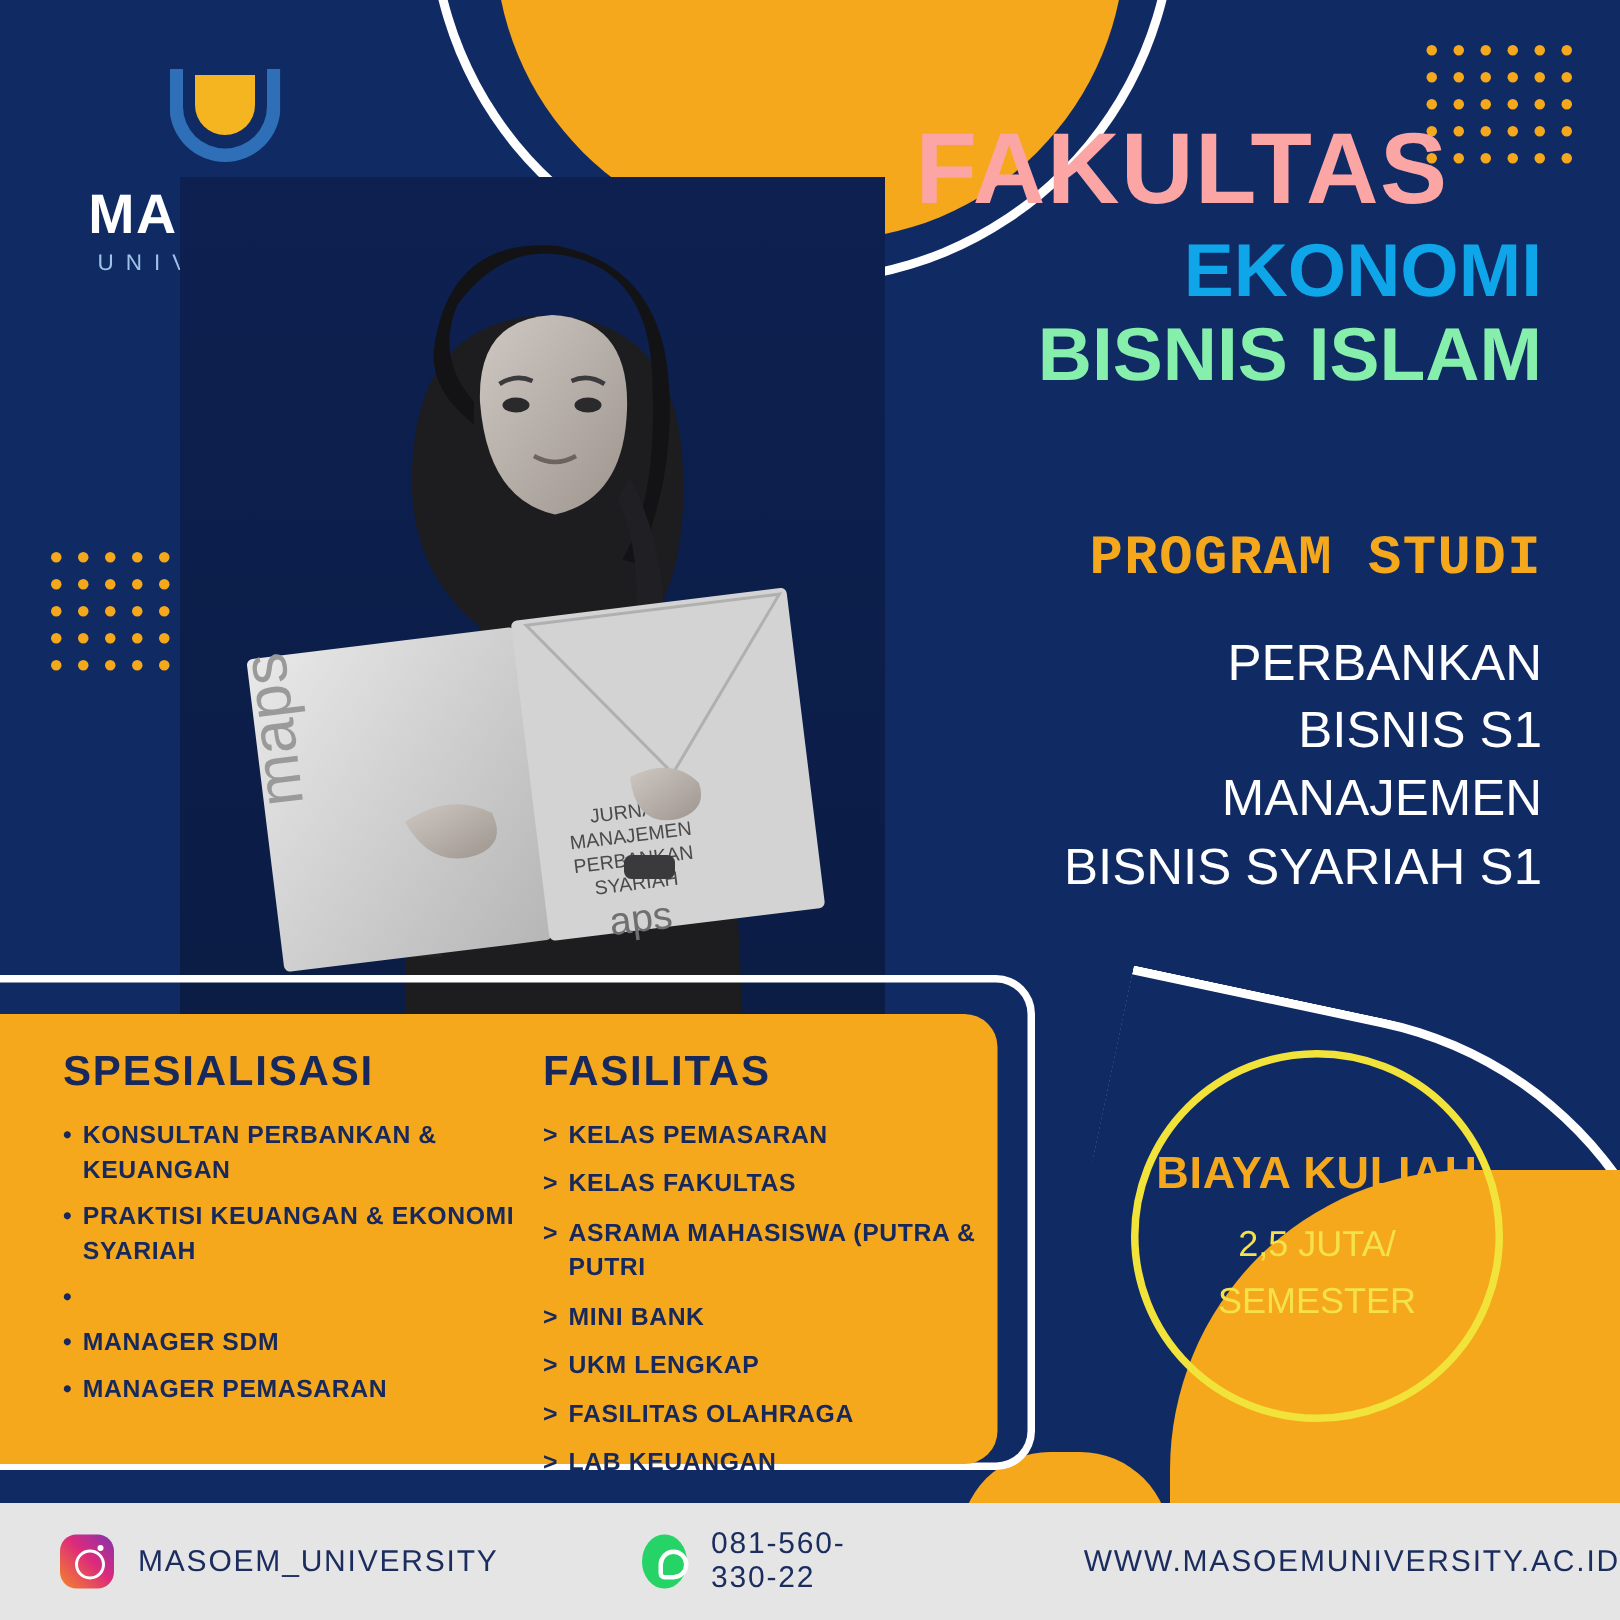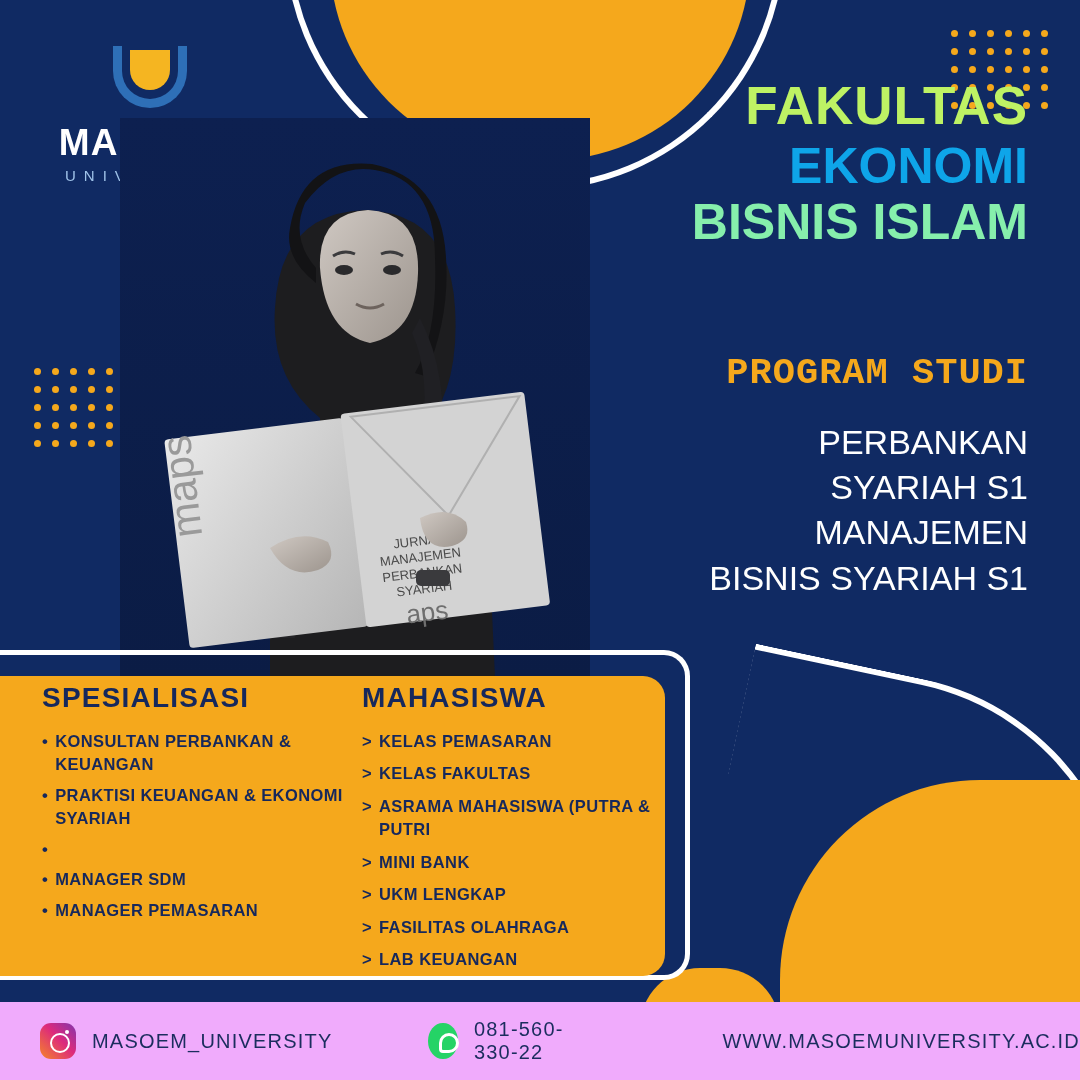--- a/index.html
+++ b/index.html
@@ -83,22 +83,23 @@
   .photo {
     position:absolute; left:120px; top:118px;
     width:470px; height:560px;
     overflow:hidden;
   }
   .photo svg { display:block; }
 
   
   .head-block { position:absolute; top:78px; right:52px; width:480px; text-align:right; }
   .h-fakultas {
-    color:#bef264; font-size:53px; font-weight:bold; letter-spacing:1px;
+    color:#fca5a5; font-size:67px; font-weight:bold; letter-spacing:1px;
     line-height:1.05;
+    text-align:center;
   }
   .h-ekonomi {
     color:#0ea5e9; font-size:50px; font-weight:bold; line-height:1.12;
     margin-top:4px;
   }
   .h-bisnis {
     color:#86efac; font-size:50px; font-weight:bold; line-height:1.12;
   }
 
   .prodi-block { position:absolute; top:352px; right:52px; width:480px; text-align:right; }
@@ -116,21 +117,21 @@
     width:690px; height:330px;
     border:5px solid #ffffff;
     border-left:none;
     border-radius:0 26px 26px 0;
   }
   .panel-yellow {
     position:absolute; left:0; top:676px;
     width:665px; height:300px;
     background:#f5a81c;
     border-radius:0 22px 22px 0;
-    padding:6px 0 0 42px;
+    padding:22px 0 0 42px;
     display:flex;
   }
   .col-spes { width:320px; }
   .col-fas  { width:300px; }
   .panel-h {
     color:#16285c; font-size:28px; font-weight:bold; letter-spacing:1.2px;
     margin-bottom:16px;
   }
   .panel-li {
     color:#16285c; font-size:16.5px; font-weight:bold; letter-spacing:.4px;
@@ -149,21 +150,21 @@
     align-items:center; justify-content:center;
     text-align:center;
   }
   .biaya-title { color:#f5a81c; font-size:30px; font-weight:bold; letter-spacing:.5px; }
   .biaya-1 { color:#f5e24a; font-size:24px; margin-top:16px; }
   .biaya-2 { color:#f5e24a; font-size:24px; margin-top:10px; }
 
   
   .footer {
     position:absolute; left:0; bottom:0; width:1080px; height:78px;
-    background:#f0abfc;
+    background:#e5e5e5;
     display:flex; align-items:center;
   }
   .f-item { display:flex; align-items:center; gap:16px; color:#1c2f63; }
   .f-ig { margin-left:40px; }
   .f-wa { margin-left:96px; }
   .f-web { margin-left:118px;align-items:flex-end; }
   .f-text { font-size:20px; letter-spacing:1.2px; color:#1b2d5e; }
   .ig-icon {
     width:36px; height:36px; border-radius:11px;
     background:linear-gradient(45deg,#f58529,#dd2a7b 55%,#8134af);
@@ -328,21 +329,21 @@
   <div class="head-block">
     <div class="h-fakultas">FAKULTAS</div>
     <div class="h-ekonomi">EKONOMI</div>
     <div class="h-bisnis">BISNIS ISLAM</div>
   </div>
 
   <div class="prodi-block">
     <div class="prodi-title">PROGRAM STUDI</div>
     <ul class="prodi-list">
       <li>PERBANKAN</li>
-      <li>SYARIAH S1</li>
+      <li>BISNIS S1</li>
       <li>MANAJEMEN</li>
       <li>BISNIS SYARIAH S1</li>
     </ul>
   </div>
 
   <div class="panel-outline"></div>
   <div class="panel-yellow">
 
     <div class="col-spes">
       <div class="panel-h">SPESIALISASI</div>
@@ -361,21 +362,21 @@
         <span class="mk">•</span>
         <span>MANAGER SDM</span>
       </div>
       <div class="panel-li">
         <span class="mk">•</span>
         <span>MANAGER PEMASARAN</span>
       </div>
     </div>
 
     <div class="col-fas">
-      <div class="panel-h">MAHASISWA</div>
+      <div class="panel-h">FASILITAS</div>
       <div class="panel-li">
         <span class="mk">&gt;</span>
         <span>KELAS PEMASARAN</span>
       </div>
       <div class="panel-li">
         <span class="mk">&gt;</span>
         <span>KELAS FAKULTAS</span>
       </div>
       <div class="panel-li">
         <span class="mk">&gt;</span>
@@ -393,20 +394,25 @@
         <span class="mk">&gt;</span>
         <span>FASILITAS OLAHRAGA</span>
       </div>
       <div class="panel-li">
         <span class="mk">&gt;</span>
         <span>LAB KEUANGAN</span>
       </div>
     </div>
   </div>
 
+  <div class="biaya">
+    <div class="biaya-title">BIAYA KULIAH</div>
+    <div class="biaya-1">2,5 JUTA/</div>
+    <div class="biaya-2">SEMESTER</div>
+  </div>
 
   <div class="footer">
     <div class="f-item f-ig">
       <span class="ig-icon"></span>
       <span class="f-text">MASOEM_UNIVERSITY</span>
     </div>
     <div class="f-item f-wa">
       <span class="wa-icon"></span>
       <span class="f-text">081-560-330-22</span>
     </div>

